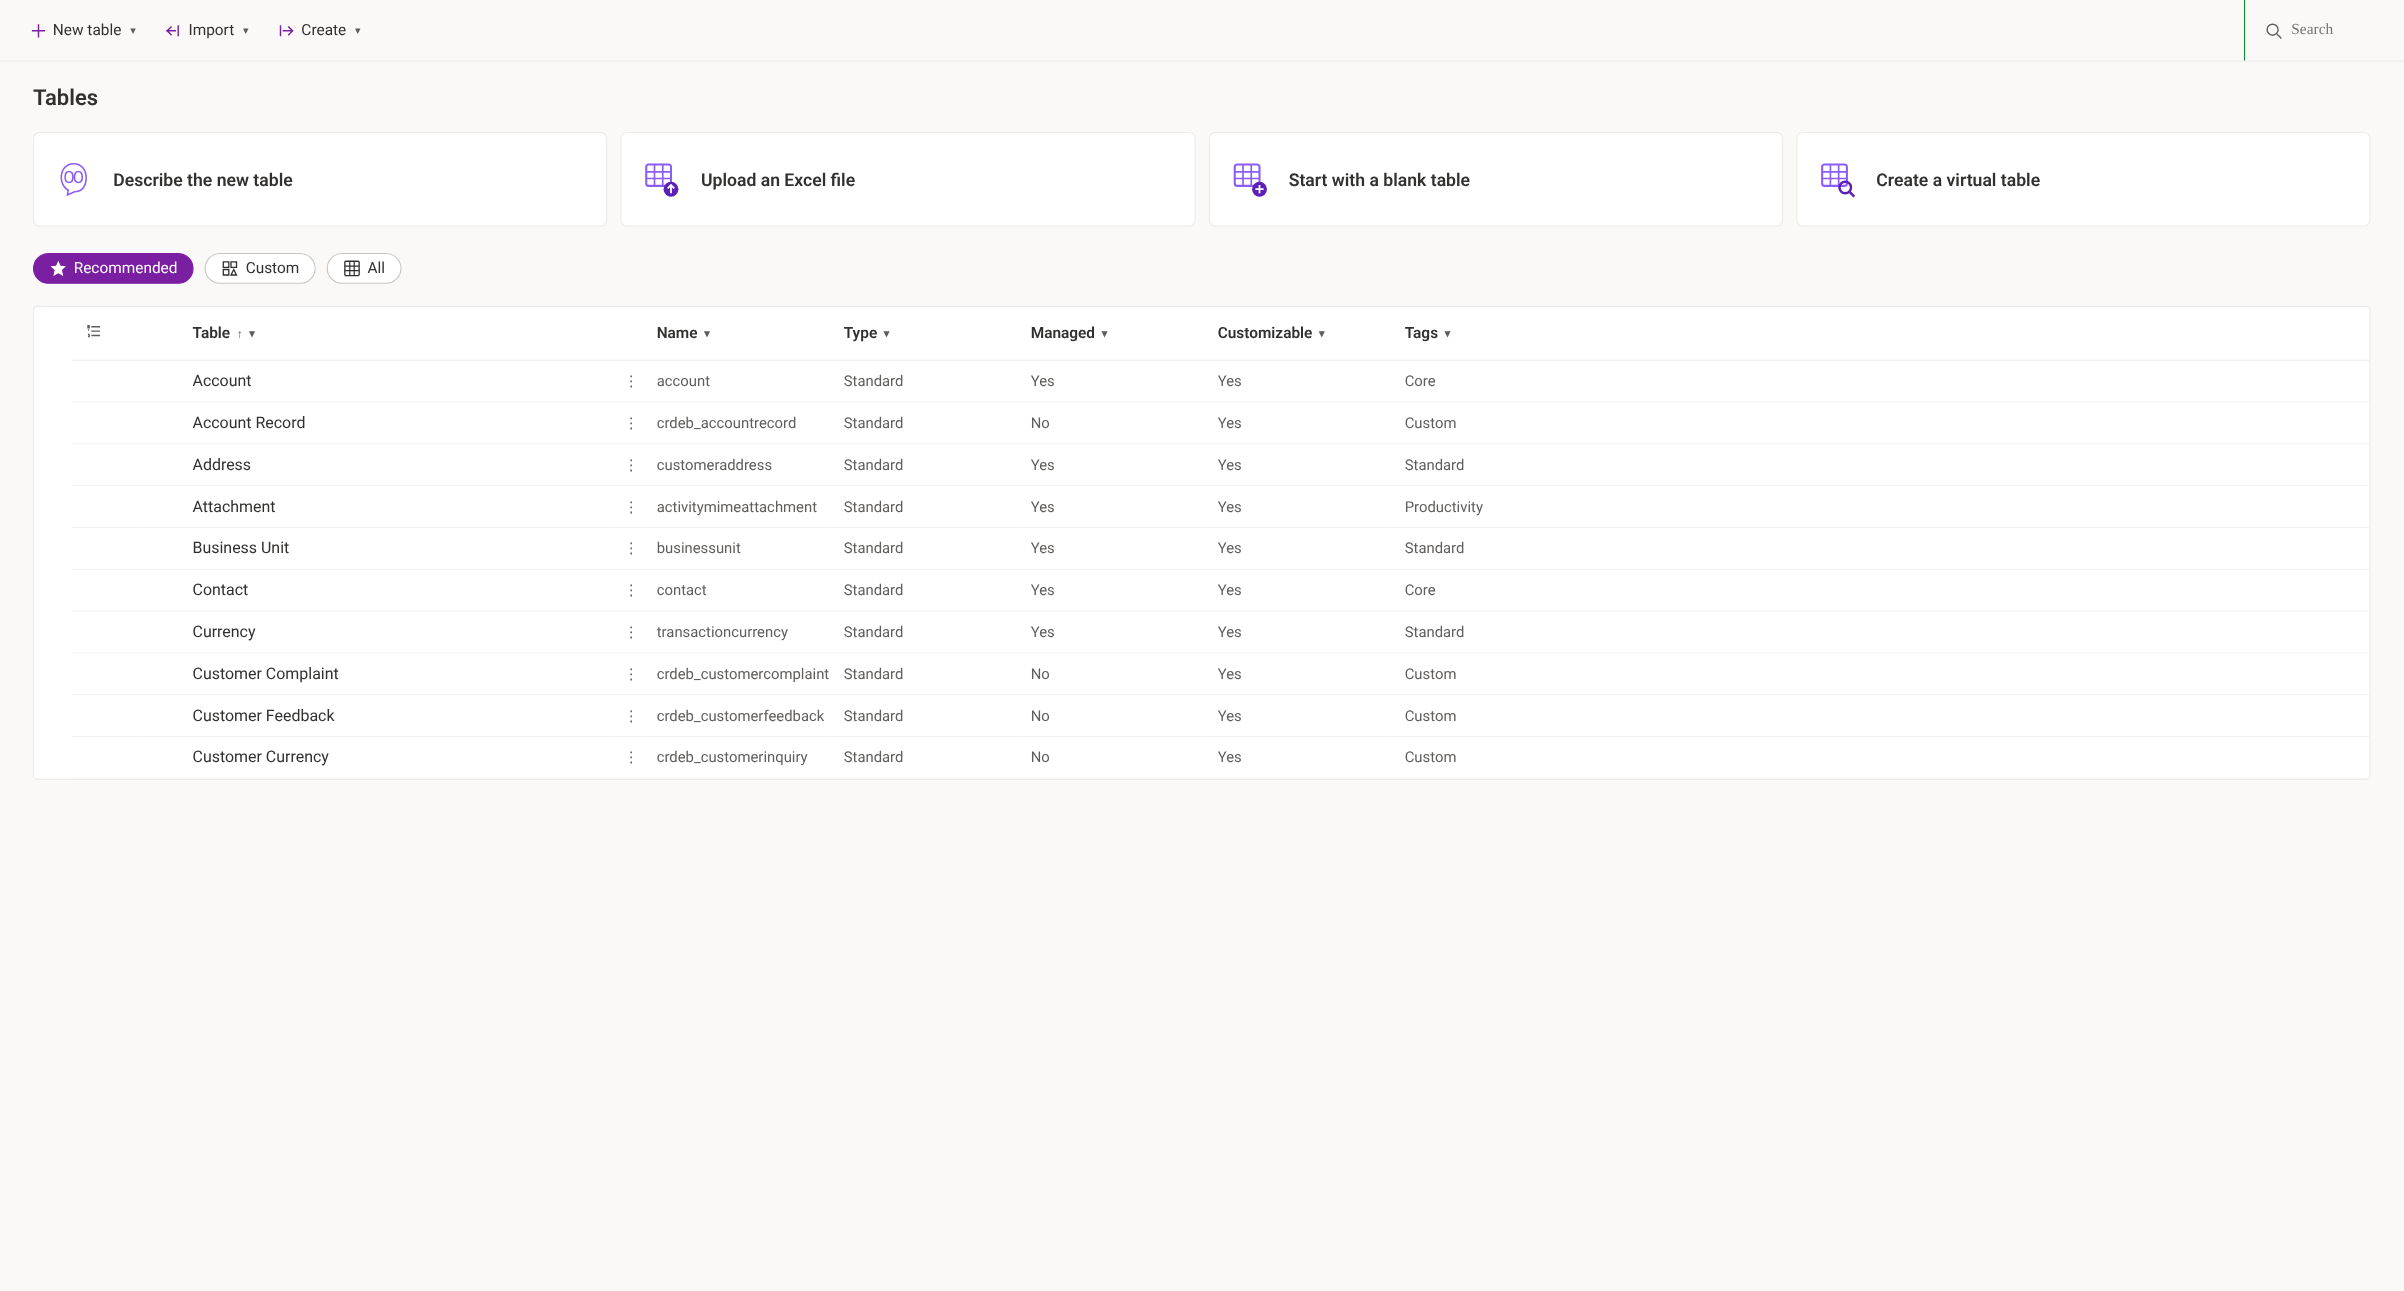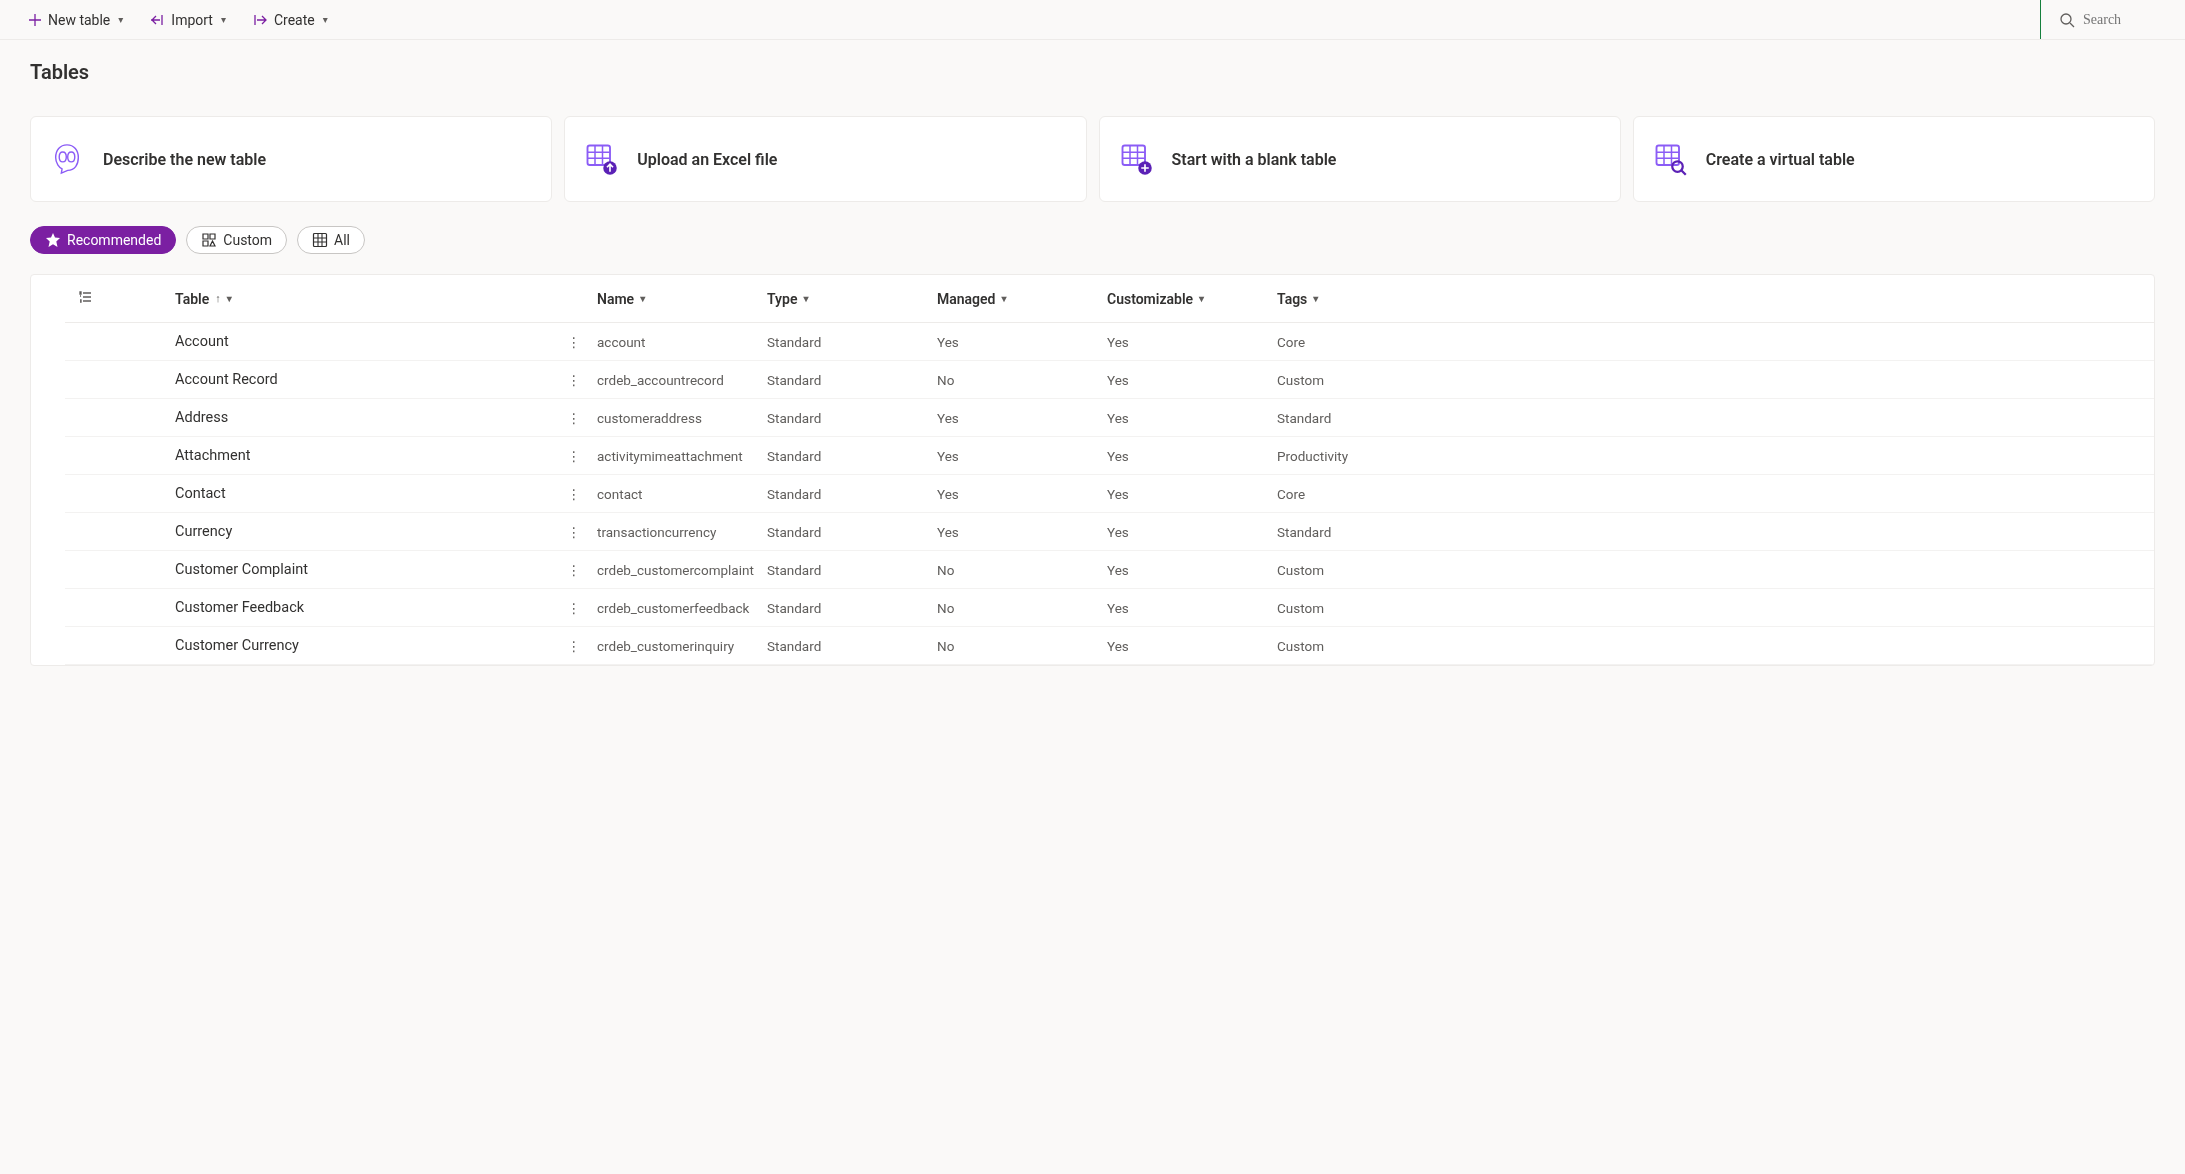--- a/index.html
+++ b/index.html
@@ -7,21 +7,21 @@
     font-family: "Segoe UI", -apple-system, BlinkMacSystemFont, Roboto, sans-serif;
     background: #faf9f8;
     color: #323130;
     font-size: 14px;
   }
   
   .command-bar {
     display: flex;
     align-items: center;
     justify-content: space-between;
-    height: 40px;
+    height: 56px;
     border-bottom: 1px solid #edebe9;
     padding: 0 22px;
     background: #faf9f8;
     gap: 13px;
   }
   .command-left { display: flex; gap: 14px; align-items: center; }
   .command-btn {
     display: inline-flex;
     align-items: center;
     gap: 6px;
@@ -48,21 +48,21 @@
     background: transparent;
     outline: none;
     font-size: 14px;
     font-family: inherit;
     width: 80px;
     color: #605e5c;
   }
   .search-box .cmd-icon { color: #605e5c; }
 
   .page { padding: 20px 30px; }
-  .page-title { font-size: 20px; font-weight: 600; margin-bottom: 32px; }
+  .page-title { font-size: 20px; font-weight: 600; margin-bottom: 20px; }
 
   .cards-row { display: flex; gap: 12px; margin-bottom: 24px; }
   .card {
     flex: 1;
     background: #fff;
     border: 1px solid #edebe9;
     border-radius: 6px;
     padding: 24px 18px;
     display: flex;
     align-items: center;
@@ -337,20 +337,30 @@
     <td class="col-table display-col">Attachment</td>
     <td class="col-actions"><span class="more-vert">⋮</span></td>
     <td class="col-name">activitymimeattachment</td>
     <td class="col-type">Standard</td>
     <td class="col-managed">Yes</td>
     <td class="col-customizable">Yes</td>
     <td class="col-tags">Productivity</td>
   </tr>
           <tr>
     <td class="col-row-num"></td>
+    <td class="col-table display-col">Business Unit</td>
+    <td class="col-actions"><span class="more-vert">⋮</span></td>
+    <td class="col-name">businessunit</td>
+    <td class="col-type">Standard</td>
+    <td class="col-managed">Yes</td>
+    <td class="col-customizable">Yes</td>
+    <td class="col-tags">Standard</td>
+  </tr>
+          <tr>
+    <td class="col-row-num"></td>
     <td class="col-table display-col">Contact</td>
     <td class="col-actions"><span class="more-vert">⋮</span></td>
     <td class="col-name">contact</td>
     <td class="col-type">Standard</td>
     <td class="col-managed">Yes</td>
     <td class="col-customizable">Yes</td>
     <td class="col-tags">Core</td>
   </tr>
           <tr>
     <td class="col-row-num"></td>

